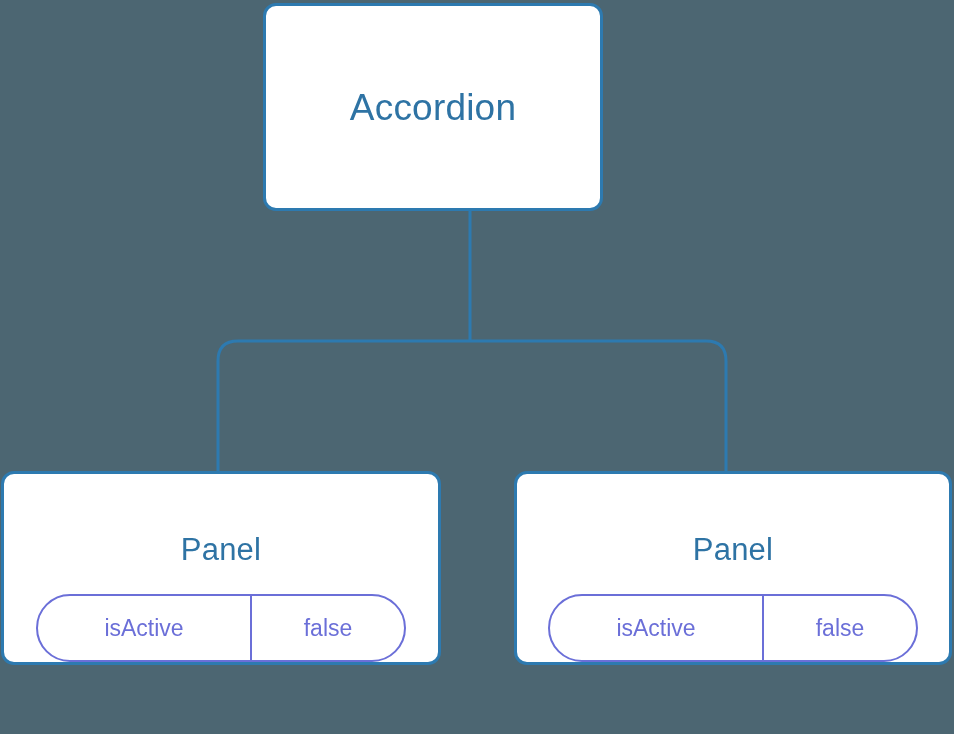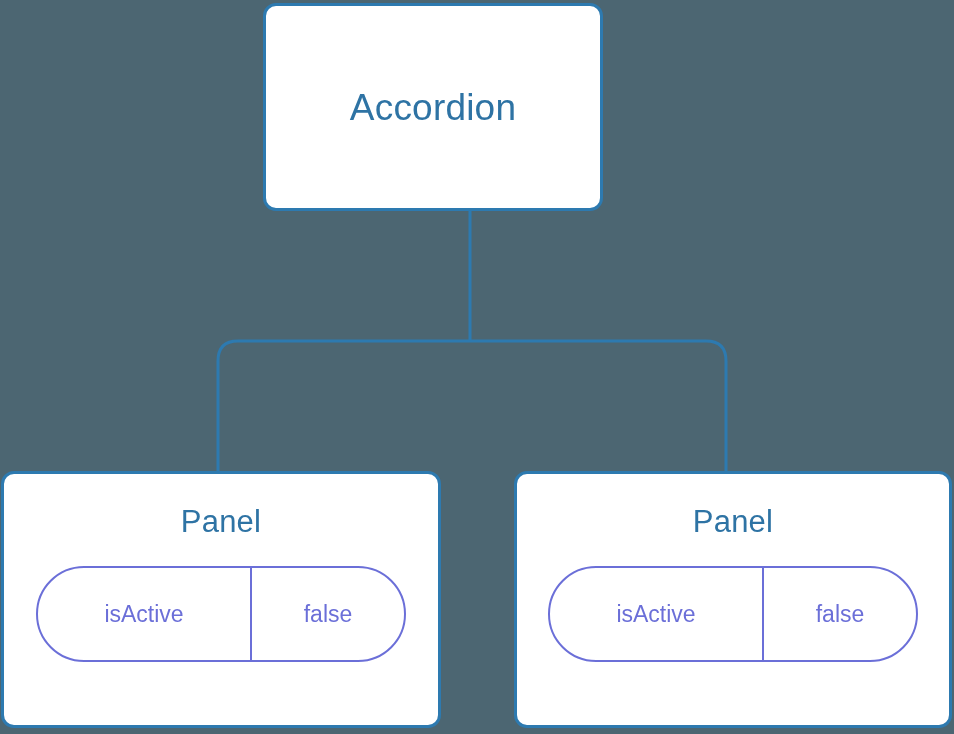--- a/index.html
+++ b/index.html
@@ -53,23 +53,23 @@
   .node-title-root {
     font-size: 37px;
     line-height: 1;
     color: #2e73a4;
     letter-spacing: 0.2px;
     white-space: nowrap;
   }
 
   .node-panel {
     top: 471px;
-    height: 257px;
+    height: 194px;
     justify-content: flex-start;
-    padding-top: 32px;
+    padding-top: 60px;
   }
   .node-panel-left  { left: 1px;   width: 440px; }
   .node-panel-right { left: 514px; width: 438px; }
 
   .node-title-panel {
     font-size: 31px;
     line-height: 1;
     color: #2e73a4;
     letter-spacing: 0.2px;
     white-space: nowrap;

